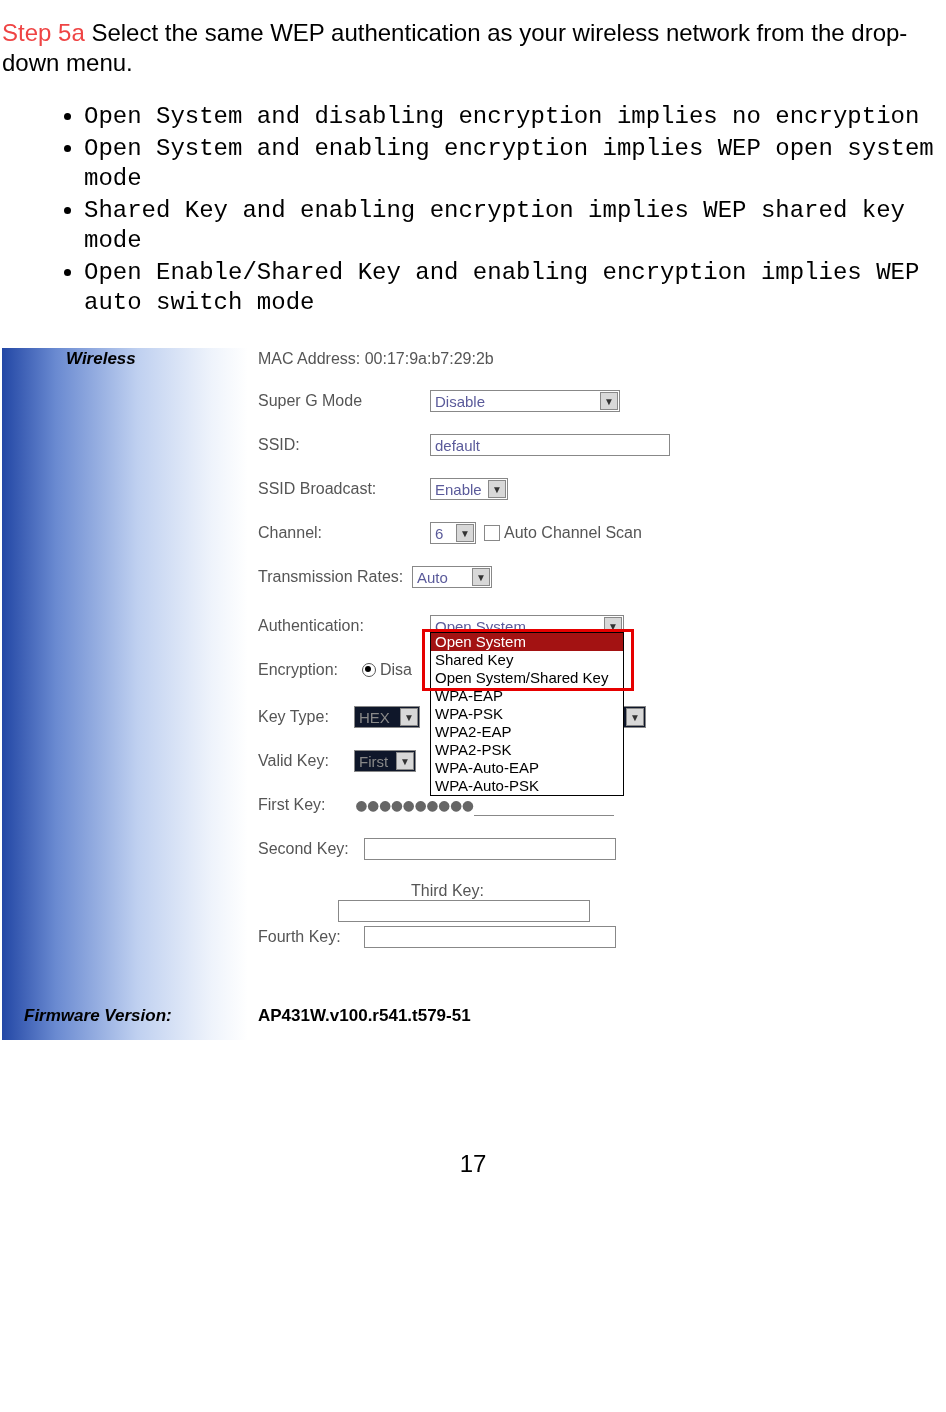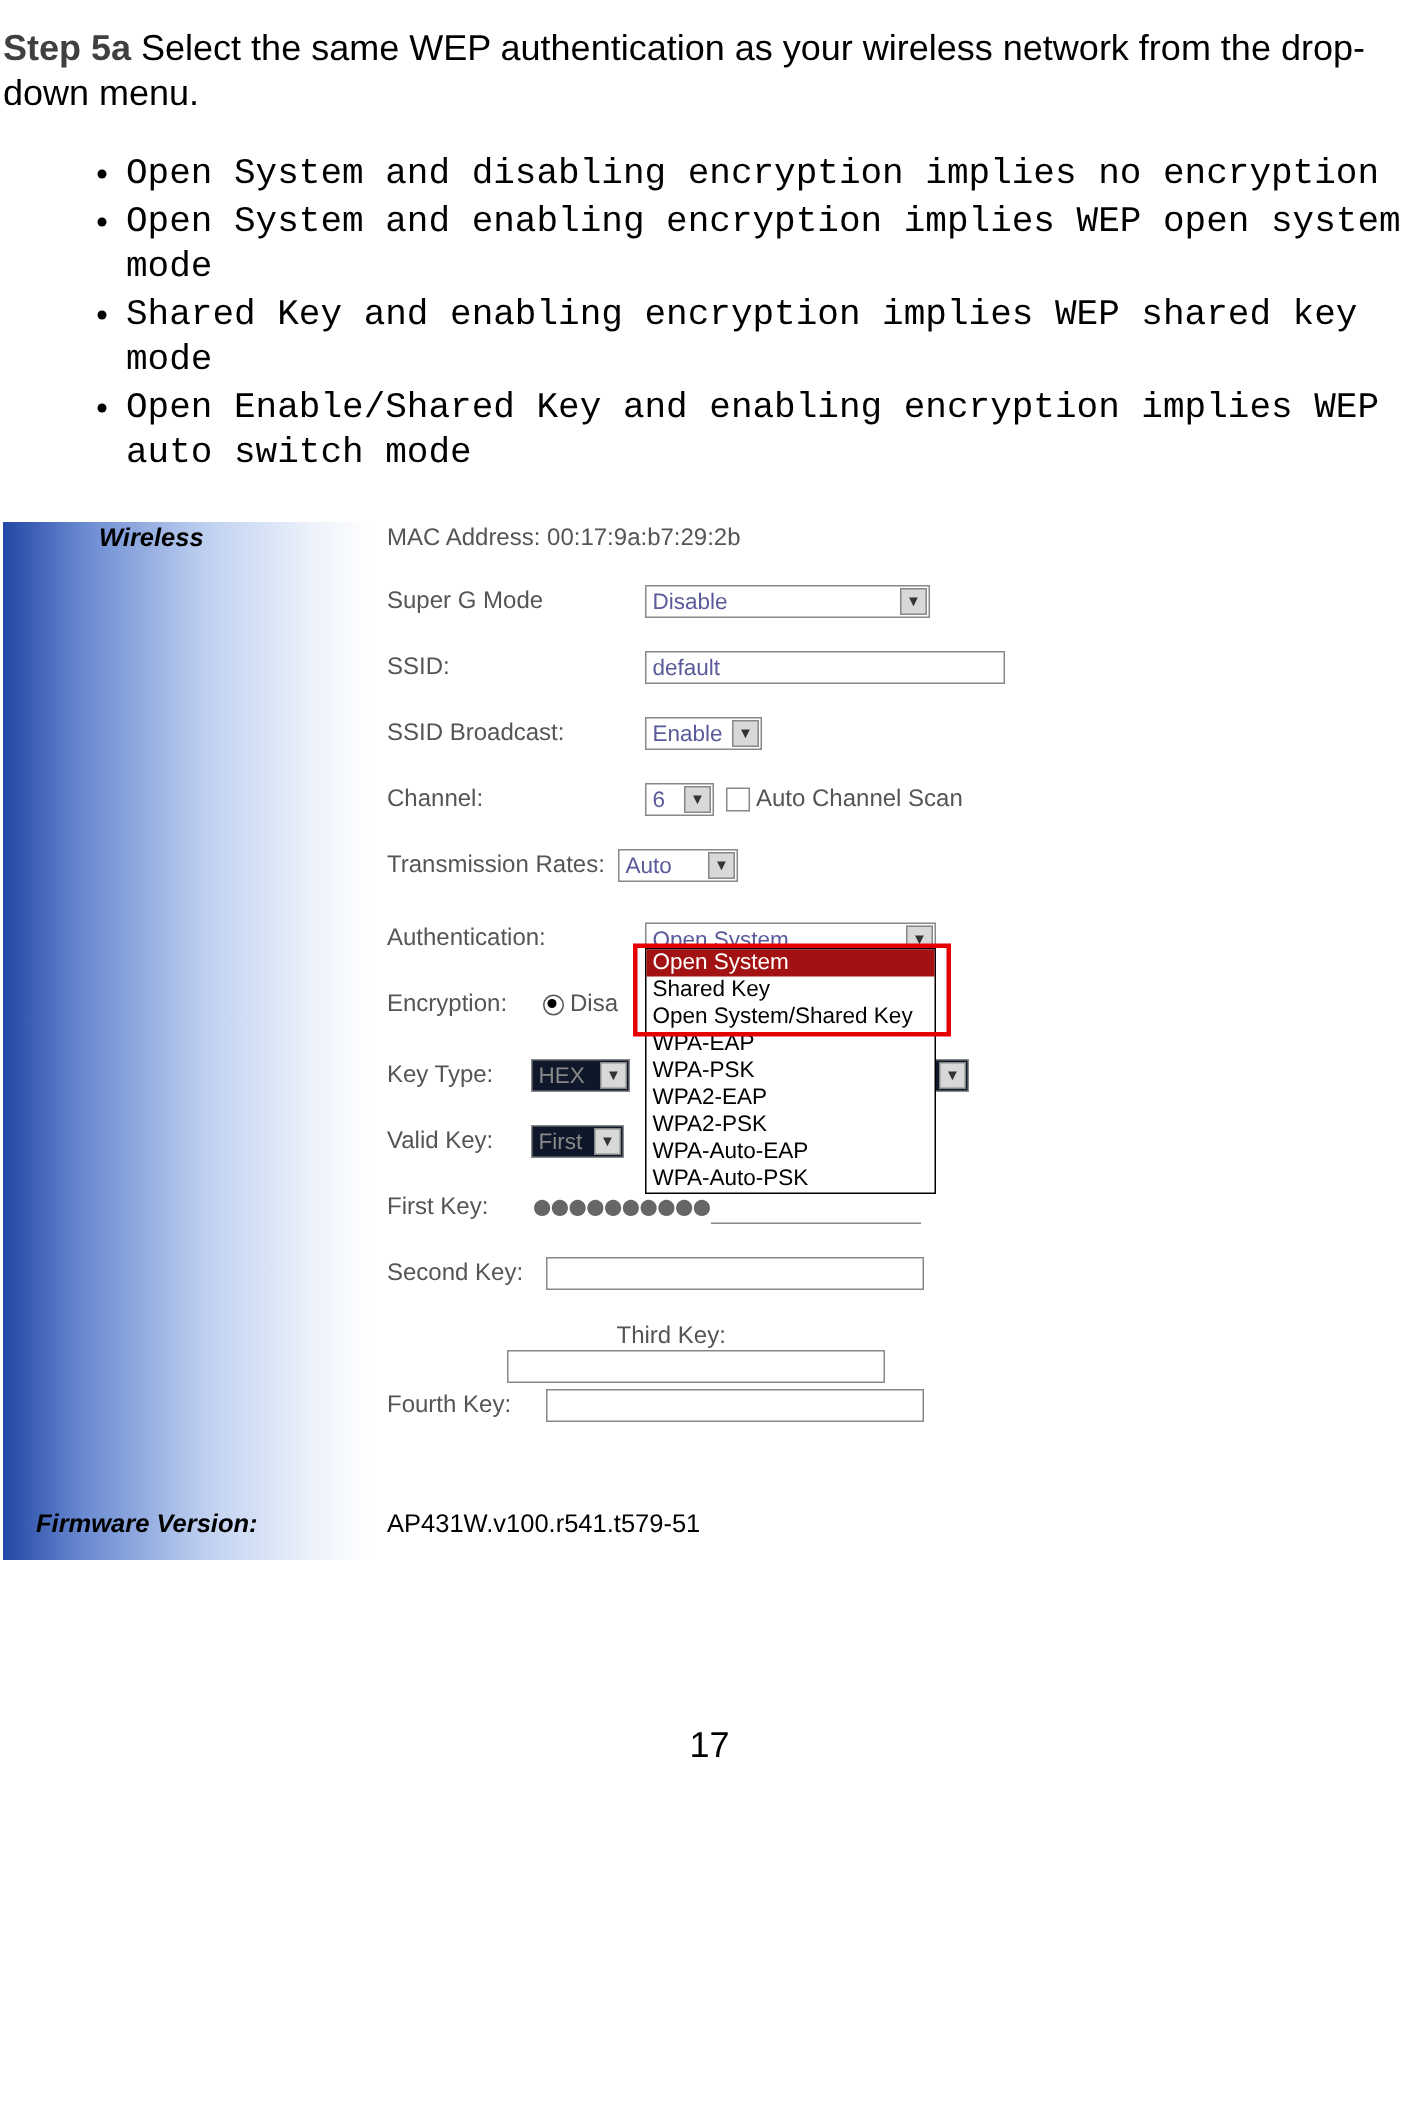--- a/index.html
+++ b/index.html
@@ -20,22 +20,22 @@
     margin: 0 0 18px 0;
     padding-left: 2px;
   }
   .step-line {
     font-size: 24px;
     margin: 0 0 24px 0;
     padding-left: 2px;
     line-height: 1.25;
   }
   .step-label {
-    color: #404040;
-    font-weight: 700;
+    color: #ef4444;
+    font-weight: 400;
   }
   ul.bullets {
     font-size: 24px;
     margin: 0 0 30px 40px;
     padding: 0 0 0 44px;
     line-height: 1.25;
   }
   ul.bullets li {
     margin-bottom: 2px;
     font-family: Liberation Mono, monospace;
@@ -160,21 +160,21 @@
     box-sizing: border-box;
     pointer-events: none;
   }
   .dots {
     font-family: monospace;
     letter-spacing: 1px;
     color: #666;
     font-size: 18px;
   }
   .fw-value {
-    color:#000; font-weight:400; font-size:17px;
+    color:#000; font-weight:700; font-size:17px;
   }
   .page-num {
     text-align:center;
     font-size:24px;
     margin-top: 110px;
   }
 </style>
 </head>
 <body>
 

